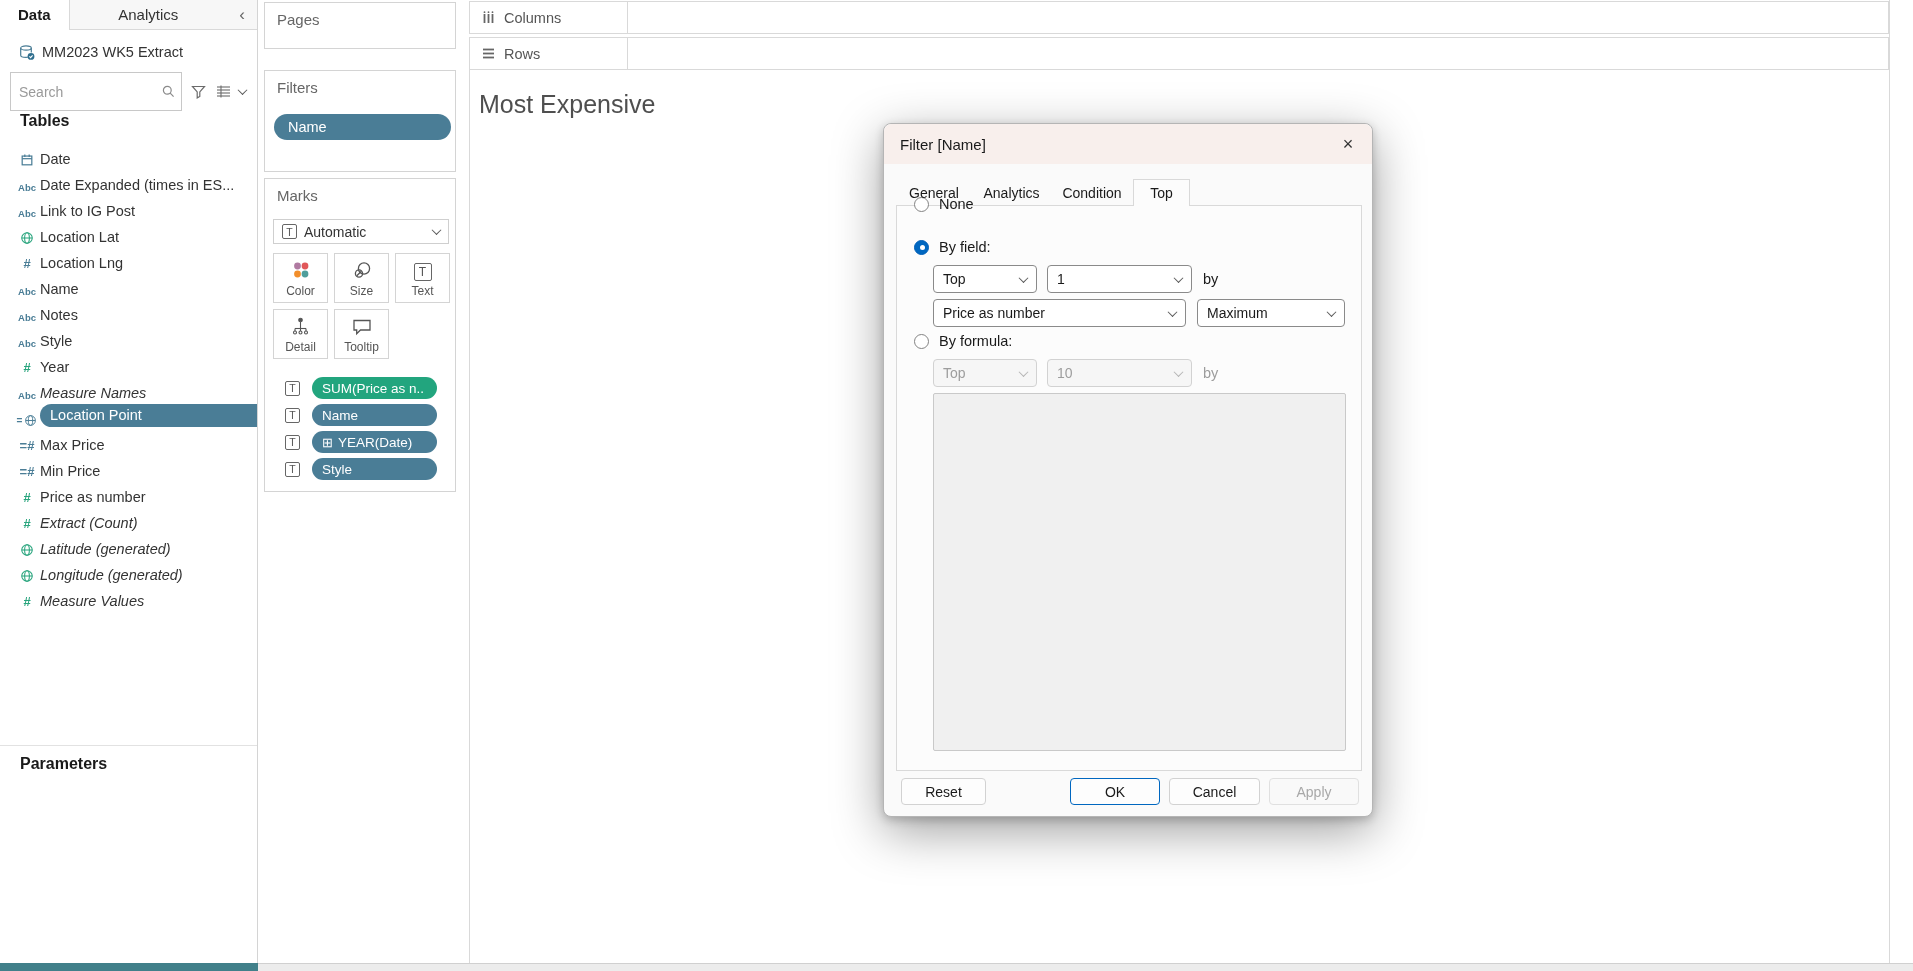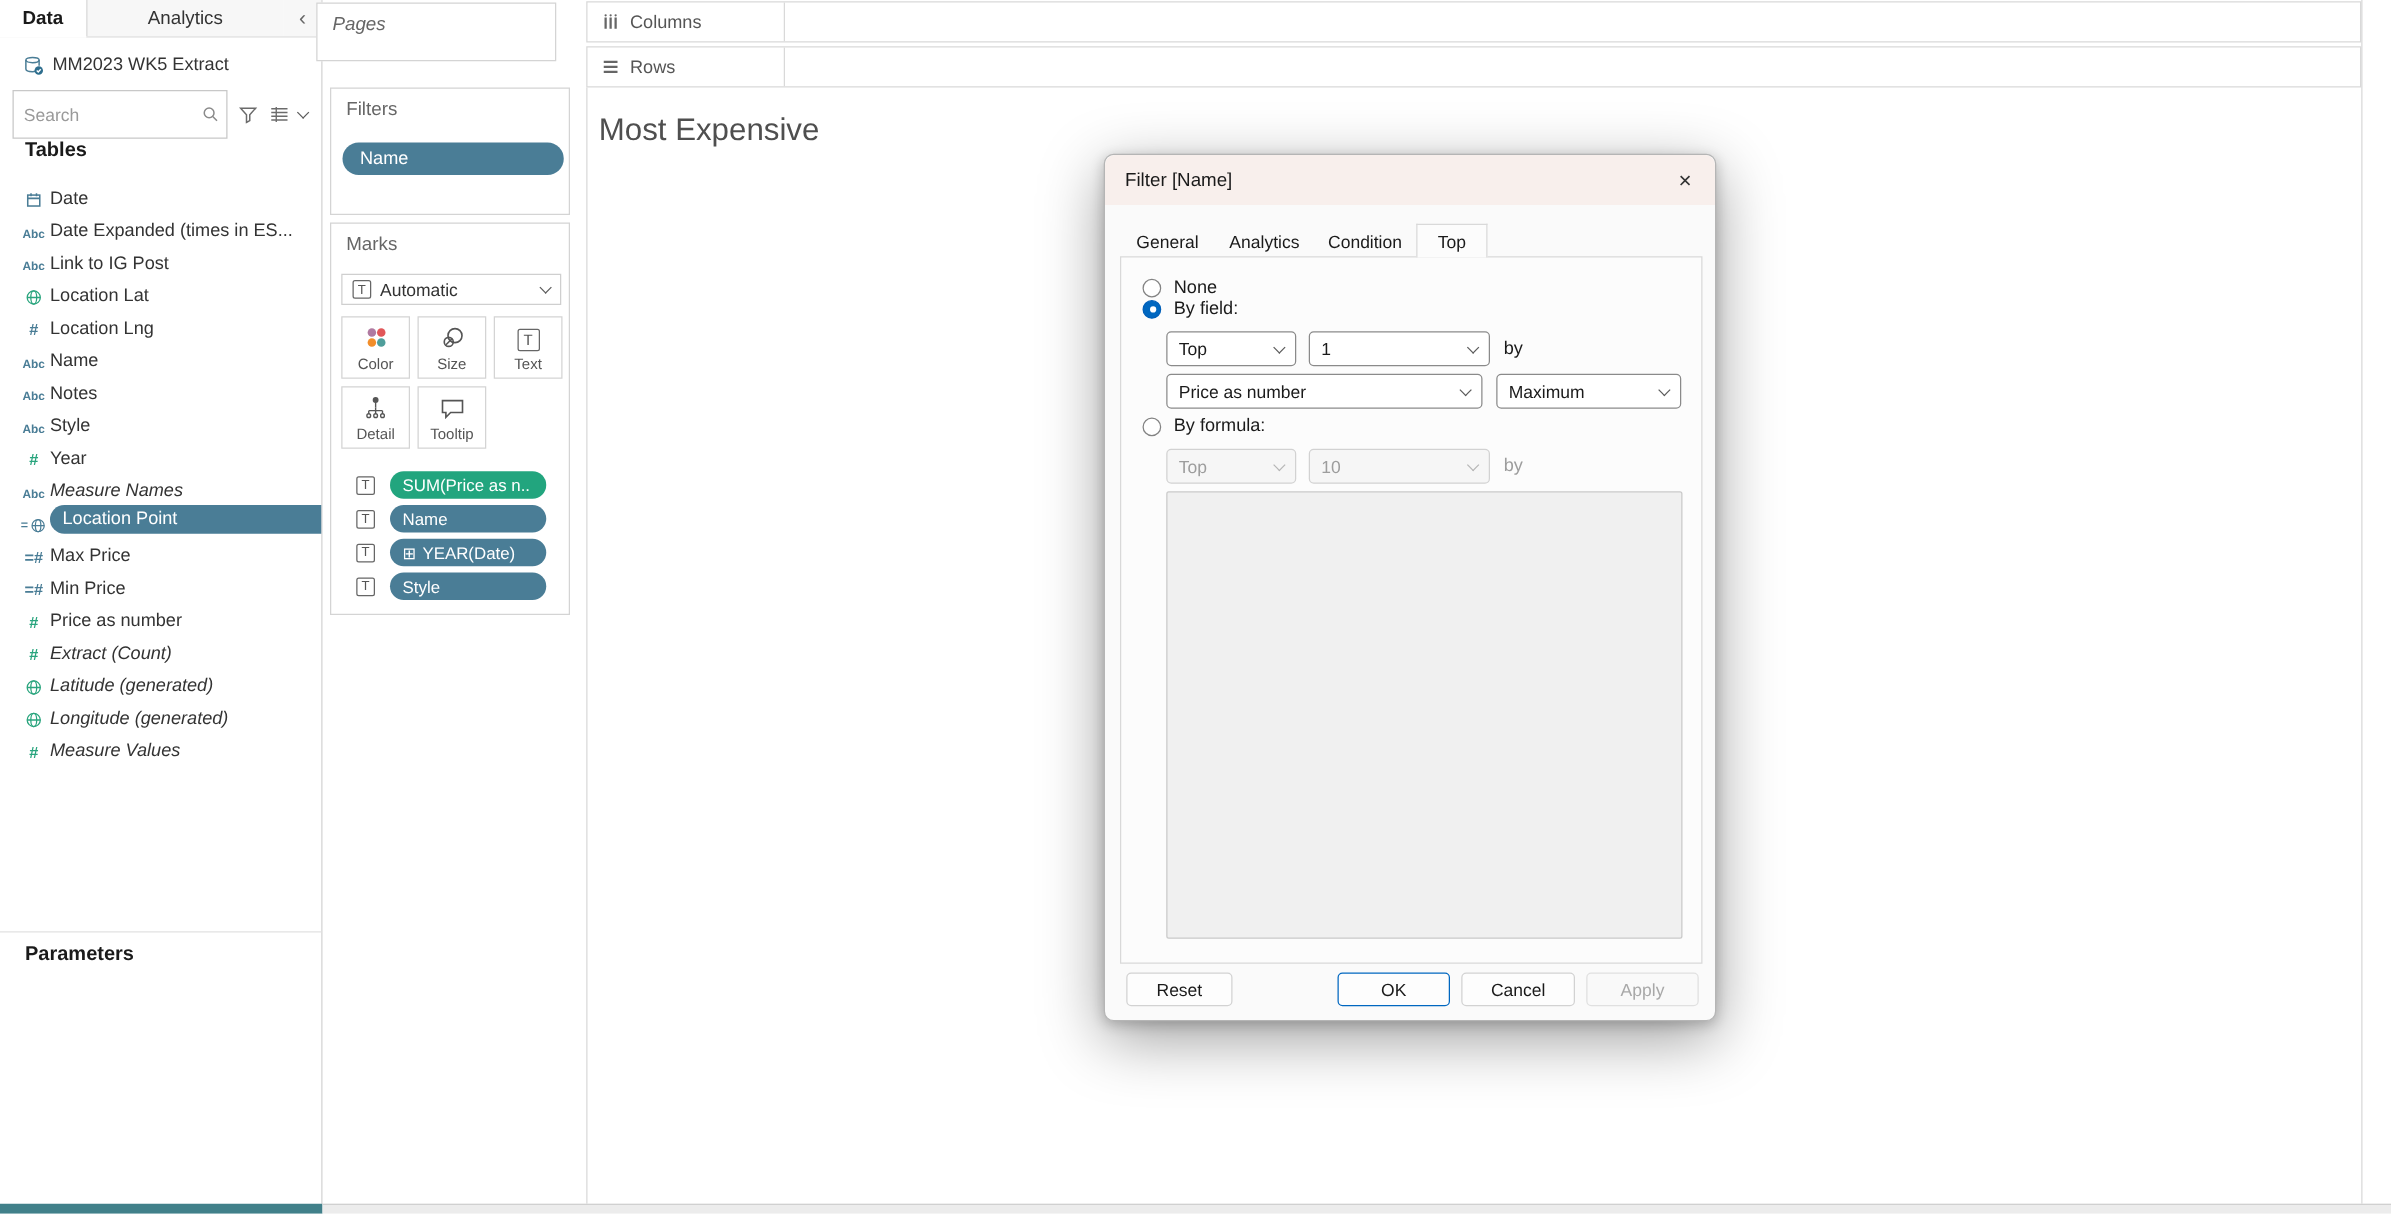--- a/index.html
+++ b/index.html
@@ -242,21 +242,21 @@
         <span class="ficon c-green t-hash">#</span>
         <span class="flabel">Measure Values</span>
       </div>
     </div>
 
     <div class="dp-divider"></div>
     <div class="dp-sec-h" style="top:755px;">Parameters</div>
 
   </aside>
 
-  <div class="card" style="left:253px; top:2px; width:192px; height:47px;font-style:italic;">
+  <div class="card" style="left:264px; top:2px; width:192px; height:47px;">
     <div class="card-title">Pages</div>
   </div>
 
   <div class="card" style="left:264px; top:70px; width:192px; height:102px;">
     <div class="card-title">Filters</div>
     <div class="pill" style="position:absolute; left:9px; top:43px; width:177px; height:26px; padding-left:14px; font-size:14.5px;">Name</div>
   </div>
 
   <div class="card" style="left:264px; top:178px; width:192px; height:314px;">
     <div class="card-title">Marks</div>
@@ -385,21 +385,21 @@
     </div>
 
     <div class="dtabs">
       <div class="dtab" style="width:76px;">General</div>
       <div class="dtab" style="width:79px;">Analytics</div>
       <div class="dtab" style="width:82px;">Condition</div>
       <div class="dtab active" style="width:57px;">Top</div>
     </div>
     <div class="dpanel"></div>
 
-    <div class="radio-row" style="left:30px; top:98px;">
+    <div class="radio-row" style="left:30px; top:72px;">
       <span class="radio"></span>
       <span>None</span>
     </div>
 
     <div class="radio-row" style="left:30px; top:115px;">
       <span class="radio checked"></span>
       <span>By field:</span>
     </div>
 
     <div class="sel" style="left:49px; top:141px; width:104px;">

